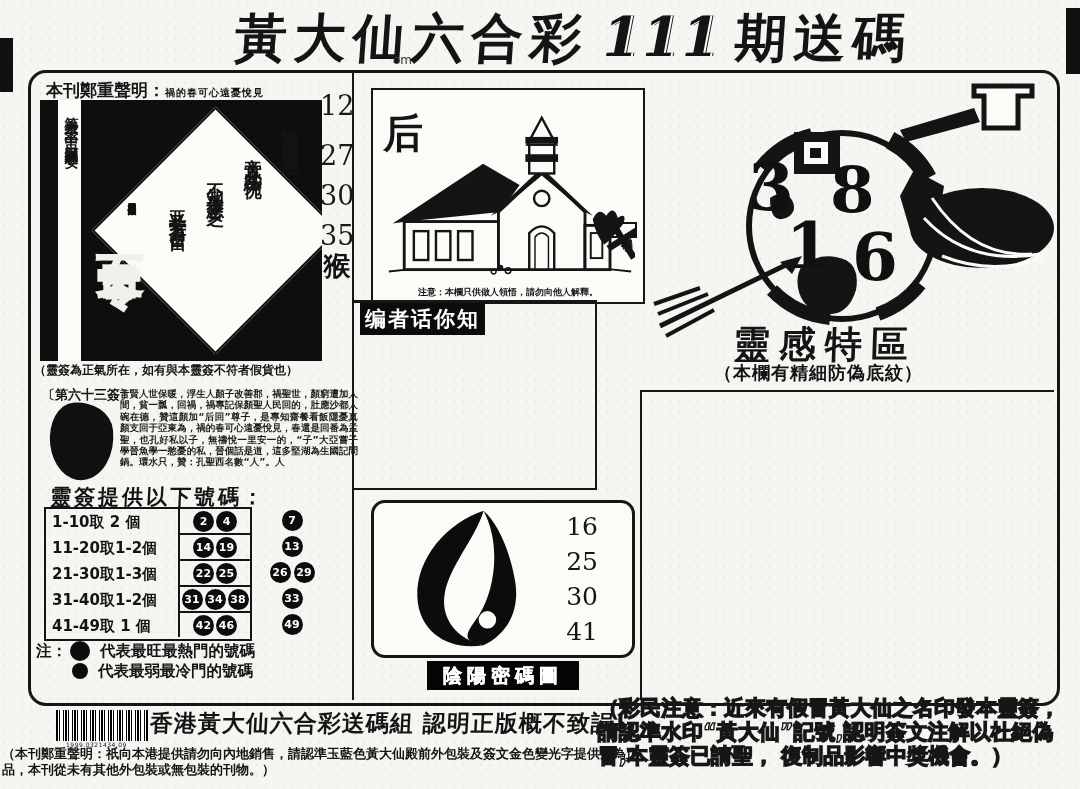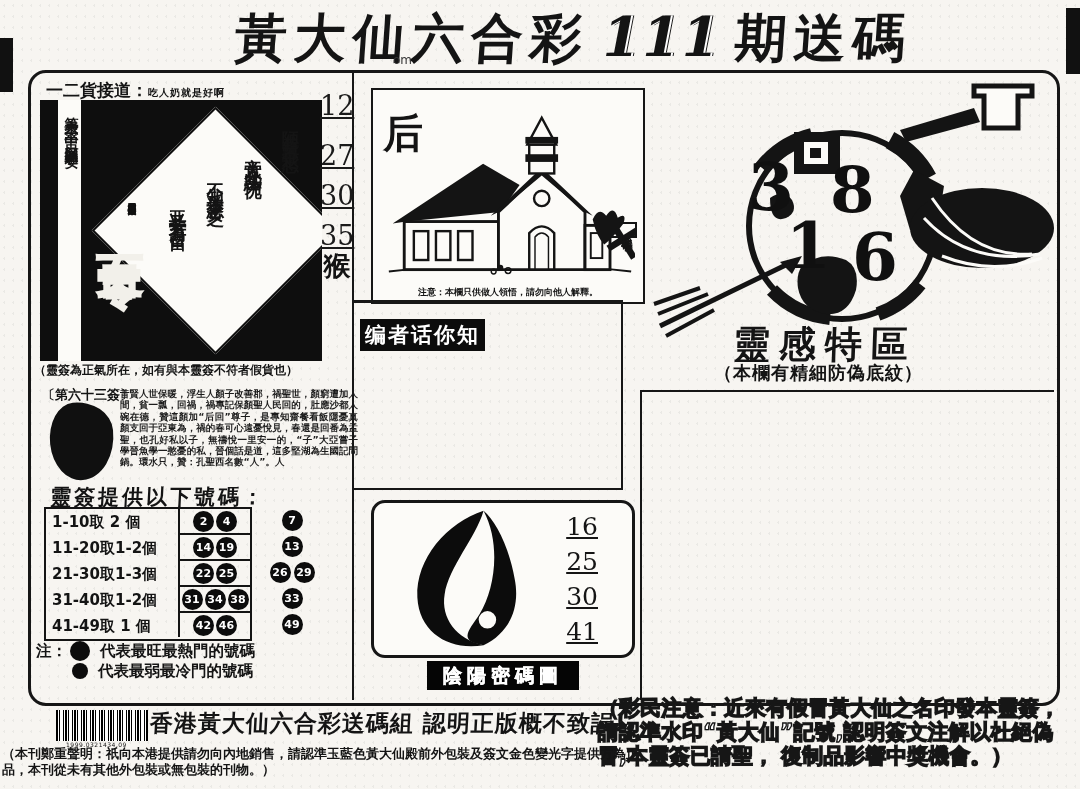--- a/index.html
+++ b/index.html
@@ -24,21 +24,21 @@
   
   .lp-header{left:46px;top:79px;font-size:17px;font-weight:900;white-space:nowrap;}
   .lp-header small{font-size:10px;font-weight:700;letter-spacing:1px;}
   .oracle{left:40px;top:100px;width:282px;height:261px;background:#0e0e0e;overflow:hidden;}
   .diamond{position:absolute;left:88px;top:43px;width:175px;height:175px;background:#fcfbf8;transform:rotate(45deg);box-shadow:0 0 0 2px #0e0e0e inset;}
   .poem{position:absolute;left:118px;top:18px;height:240px;writing-mode:vertical-rl;font-size:17.5px;font-weight:900;letter-spacing:4px;line-height:2.15;}
   .poem span{display:block;}
   .sign-strip{position:absolute;left:16px;top:0;width:27px;height:261px;background:#fcfbf8;border-left:2px solid #0e0e0e;border-right:2px solid #0e0e0e;writing-mode:vertical-rl;font-size:14px;font-weight:900;letter-spacing:2px;padding-top:6px;box-sizing:border-box;text-align:start;}
   .oracle-watermark{position:absolute;left:50px;top:120px;writing-mode:vertical-rl;font-size:46px;font-weight:900;color:transparent;-webkit-text-stroke:2.5px #f2f0ea;letter-spacing:8px;}
   .fineprint{position:absolute;left:86px;top:96px;height:130px;writing-mode:vertical-rl;font-size:8.5px;font-weight:700;line-height:1.35;color:#111;}
-  .side-num{left:320px;width:34px;text-align:center;font-family:"DejaVu Serif",serif;font-size:27px;color:#1a1a1a;text-decoration:underline;}
+  .side-num{left:320px;width:34px;text-align:center;font-family:"DejaVu Serif",serif;font-size:27px;color:#1a1a1a;}
   .zodiac{left:320px;top:248px;width:34px;text-align:center;font-size:27px;font-weight:900;}
   .auth-line{left:34px;top:362px;width:316px;font-size:12px;font-weight:900;white-space:nowrap;letter-spacing:0px;}
   .sign-label{left:42px;top:386px;font-size:13px;font-weight:700;}
   .seal{left:50px;top:402px;width:64px;height:78px;background:#101010;border-radius:42% 58% 55% 45%/50% 40% 60% 50%;transform:rotate(-6deg);}
   .story{left:120px;top:388px;width:238px;height:96px;font-size:9.5px;line-height:1.2;text-align:justify;font-weight:700;color:#1c1c1c;overflow:hidden;}
   .numbers-heading{left:50px;top:483px;font-size:21px;font-weight:900;letter-spacing:3px;transform:skewX(-3deg);}
   .numtable{left:44px;top:507px;border:2px solid #141414;display:grid;grid-template-columns:132px 72px;}
   .numtable .lbl{font-size:15px;font-weight:800;padding:4px 2px 0 6px;height:22px;white-space:nowrap;}
   .numtable .cir{border-left:2px solid #141414;border-bottom:2px solid #141414;display:flex;align-items:center;justify-content:center;gap:2px;height:24px;}
   .numtable .cir.last{border-bottom:none;align-items:center;}
@@ -49,26 +49,26 @@
   .legend .row{display:flex;align-items:center;height:20px;}
   .legend .pre{width:34px;}
   .dot{background:#0c0c0c;border-radius:50%;margin-right:10px;flex:0 0 auto;}
   .dot.big{width:20px;height:20px;}
   .dot.small{width:16px;height:16px;margin-left:2px;}
   
   .church-box{left:371px;top:88px;width:270px;height:212px;border:2px solid #161616;background:#fcfbf8;}
   .corner-glyph{position:absolute;left:10px;top:16px;font-size:40px;font-weight:900;}
   .tianjizi{position:absolute;right:6px;top:132px;width:20px;padding:3px 1px;border:2px solid #141414;writing-mode:vertical-rl;font-size:11.5px;font-weight:900;text-align:center;letter-spacing:2px;}
   .church-caption{position:absolute;left:0;bottom:3px;width:100%;text-align:center;font-size:9px;font-weight:700;}
-  .editor-box{left:354px;top:300px;width:269px;height:190px;border-top:3px solid #161616;border-right:2px solid #161616;border-bottom:2px solid #161616;box-sizing:border-box;padding:16px 6px;}
+  .editor-box{left:354px;top:300px;width:243px;height:190px;border-top:3px solid #161616;border-right:2px solid #161616;border-bottom:2px solid #161616;box-sizing:border-box;padding:0 6px;}
   .editor-head{float:left;background:#0c0c0c;color:#fff;font-size:21px;font-weight:900;letter-spacing:2px;padding:2px 5px;margin:0 6px 2px 0;}
   .editor-body{font-size:13px;line-height:1.5;font-weight:700;text-align:justify;}
   .yy-box{left:371px;top:500px;width:258px;height:152px;border:3px solid #161616;border-radius:14px;background:#fcfbf8;}
   .yy-nums{position:absolute;right:34px;top:6px;text-align:center;font-family:"DejaVu Serif",serif;font-size:25px;color:#151515;}
-  .yy-nums div{height:35px;line-height:35px;text-decoration:underline;}
+  .yy-nums div{height:35px;line-height:35px;}
   .yy-label{left:427px;top:661px;width:152px;height:29px;background:#050505;display:flex;align-items:center;justify-content:center;font-size:19px;font-weight:900;letter-spacing:5px;color:#efefef;-webkit-text-stroke:0.5px #fff;}
   
   .big-num{font-family:"DejaVu Serif",serif;font-weight:700;color:#101010;}
   .insp-title{left:733px;top:320px;font-size:37px;font-weight:900;letter-spacing:9px;transform:skewX(-2deg);text-shadow:1px 1px 0 rgba(247,245,241,0.6);}
   .insp-note{left:714px;top:361px;font-size:18px;font-weight:800;letter-spacing:1px;}
   
   .barcode{left:56px;top:710px;width:92px;height:31px;background:repeating-linear-gradient(90deg,#000 0,#000 2px,#fff 2px,#fff 3px,#000 3px,#000 4px,#fff 4px,#fff 7px,#000 7px,#000 8px,#fff 8px,#fff 9px);}
   .barcode-text{left:66px;top:741px;font-size:6px;letter-spacing:0.5px;}
   .bottom-headline{left:150px;top:708px;font-size:23px;font-weight:900;letter-spacing:1px;transform:skewX(-3deg);white-space:nowrap;}
   .statement{left:2px;top:746px;width:652px;font-size:13px;font-weight:800;line-height:1.25;}
@@ -89,21 +89,21 @@
 
   <div class="abs mark" style="left:0;top:38px;width:13px;height:54px;"></div>
   <div class="abs mark" style="left:1066px;top:8px;width:14px;height:66px;"></div>
 
   <div class="abs frame"></div>
   <div class="abs vline" style="left:352px;top:72px;height:628px;"></div>
   <div class="abs vline" style="left:640px;top:390px;height:310px;"></div>
   <div class="abs hline" style="left:640px;top:390px;width:414px;"></div>
 
   <div class="abs lp-header">
-    <span>一二貨接道：</span><small>吃人奶就是好啊</small>
+    <span>本刊鄭重聲明：</span><small>禍的春可心遠憂悅見</small>
   </div>
 
   <div class="abs oracle">
     <div class="diamond"></div>
     <div class="oracle-watermark">百零</div>
     <div class="poem">
       <span style="margin-top:0">陋巷箪瓢不足愁</span>
       <span style="margin-top:26px">旁人见此甚为忧</span>
       <span style="margin-top:52px">不知乐道忘贫乏</span>
       <span style="margin-top:78px">亚圣芳名万古留</span>

